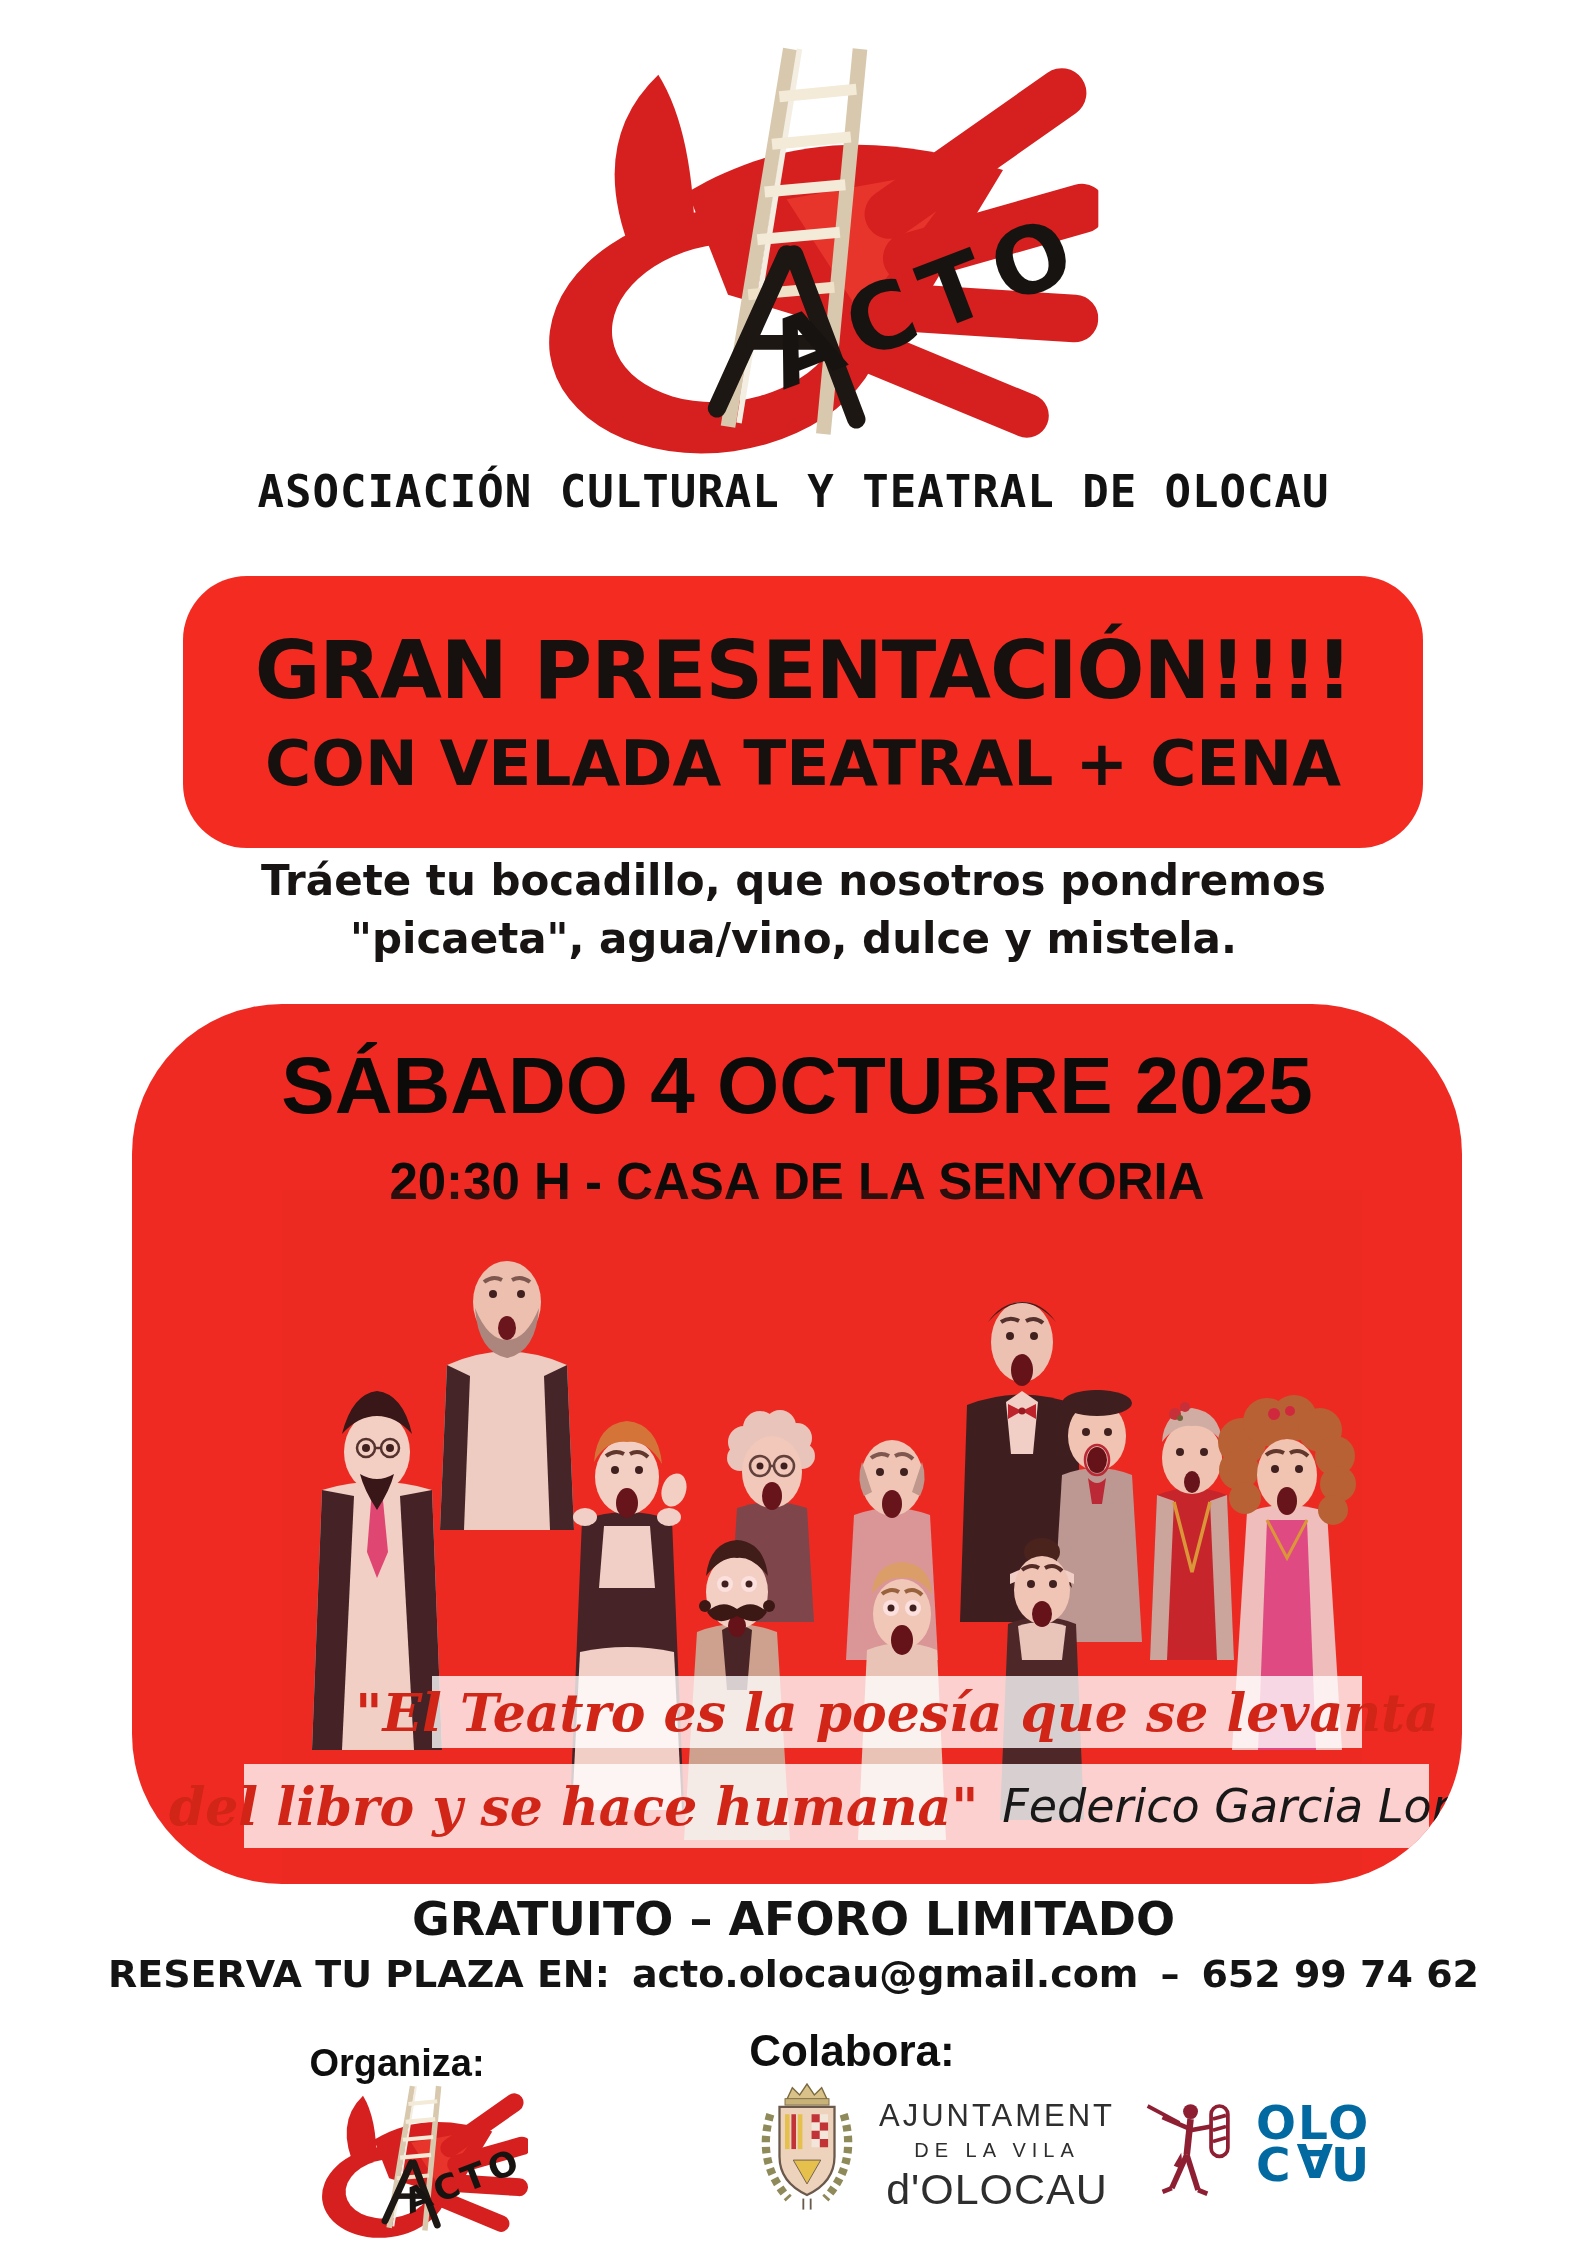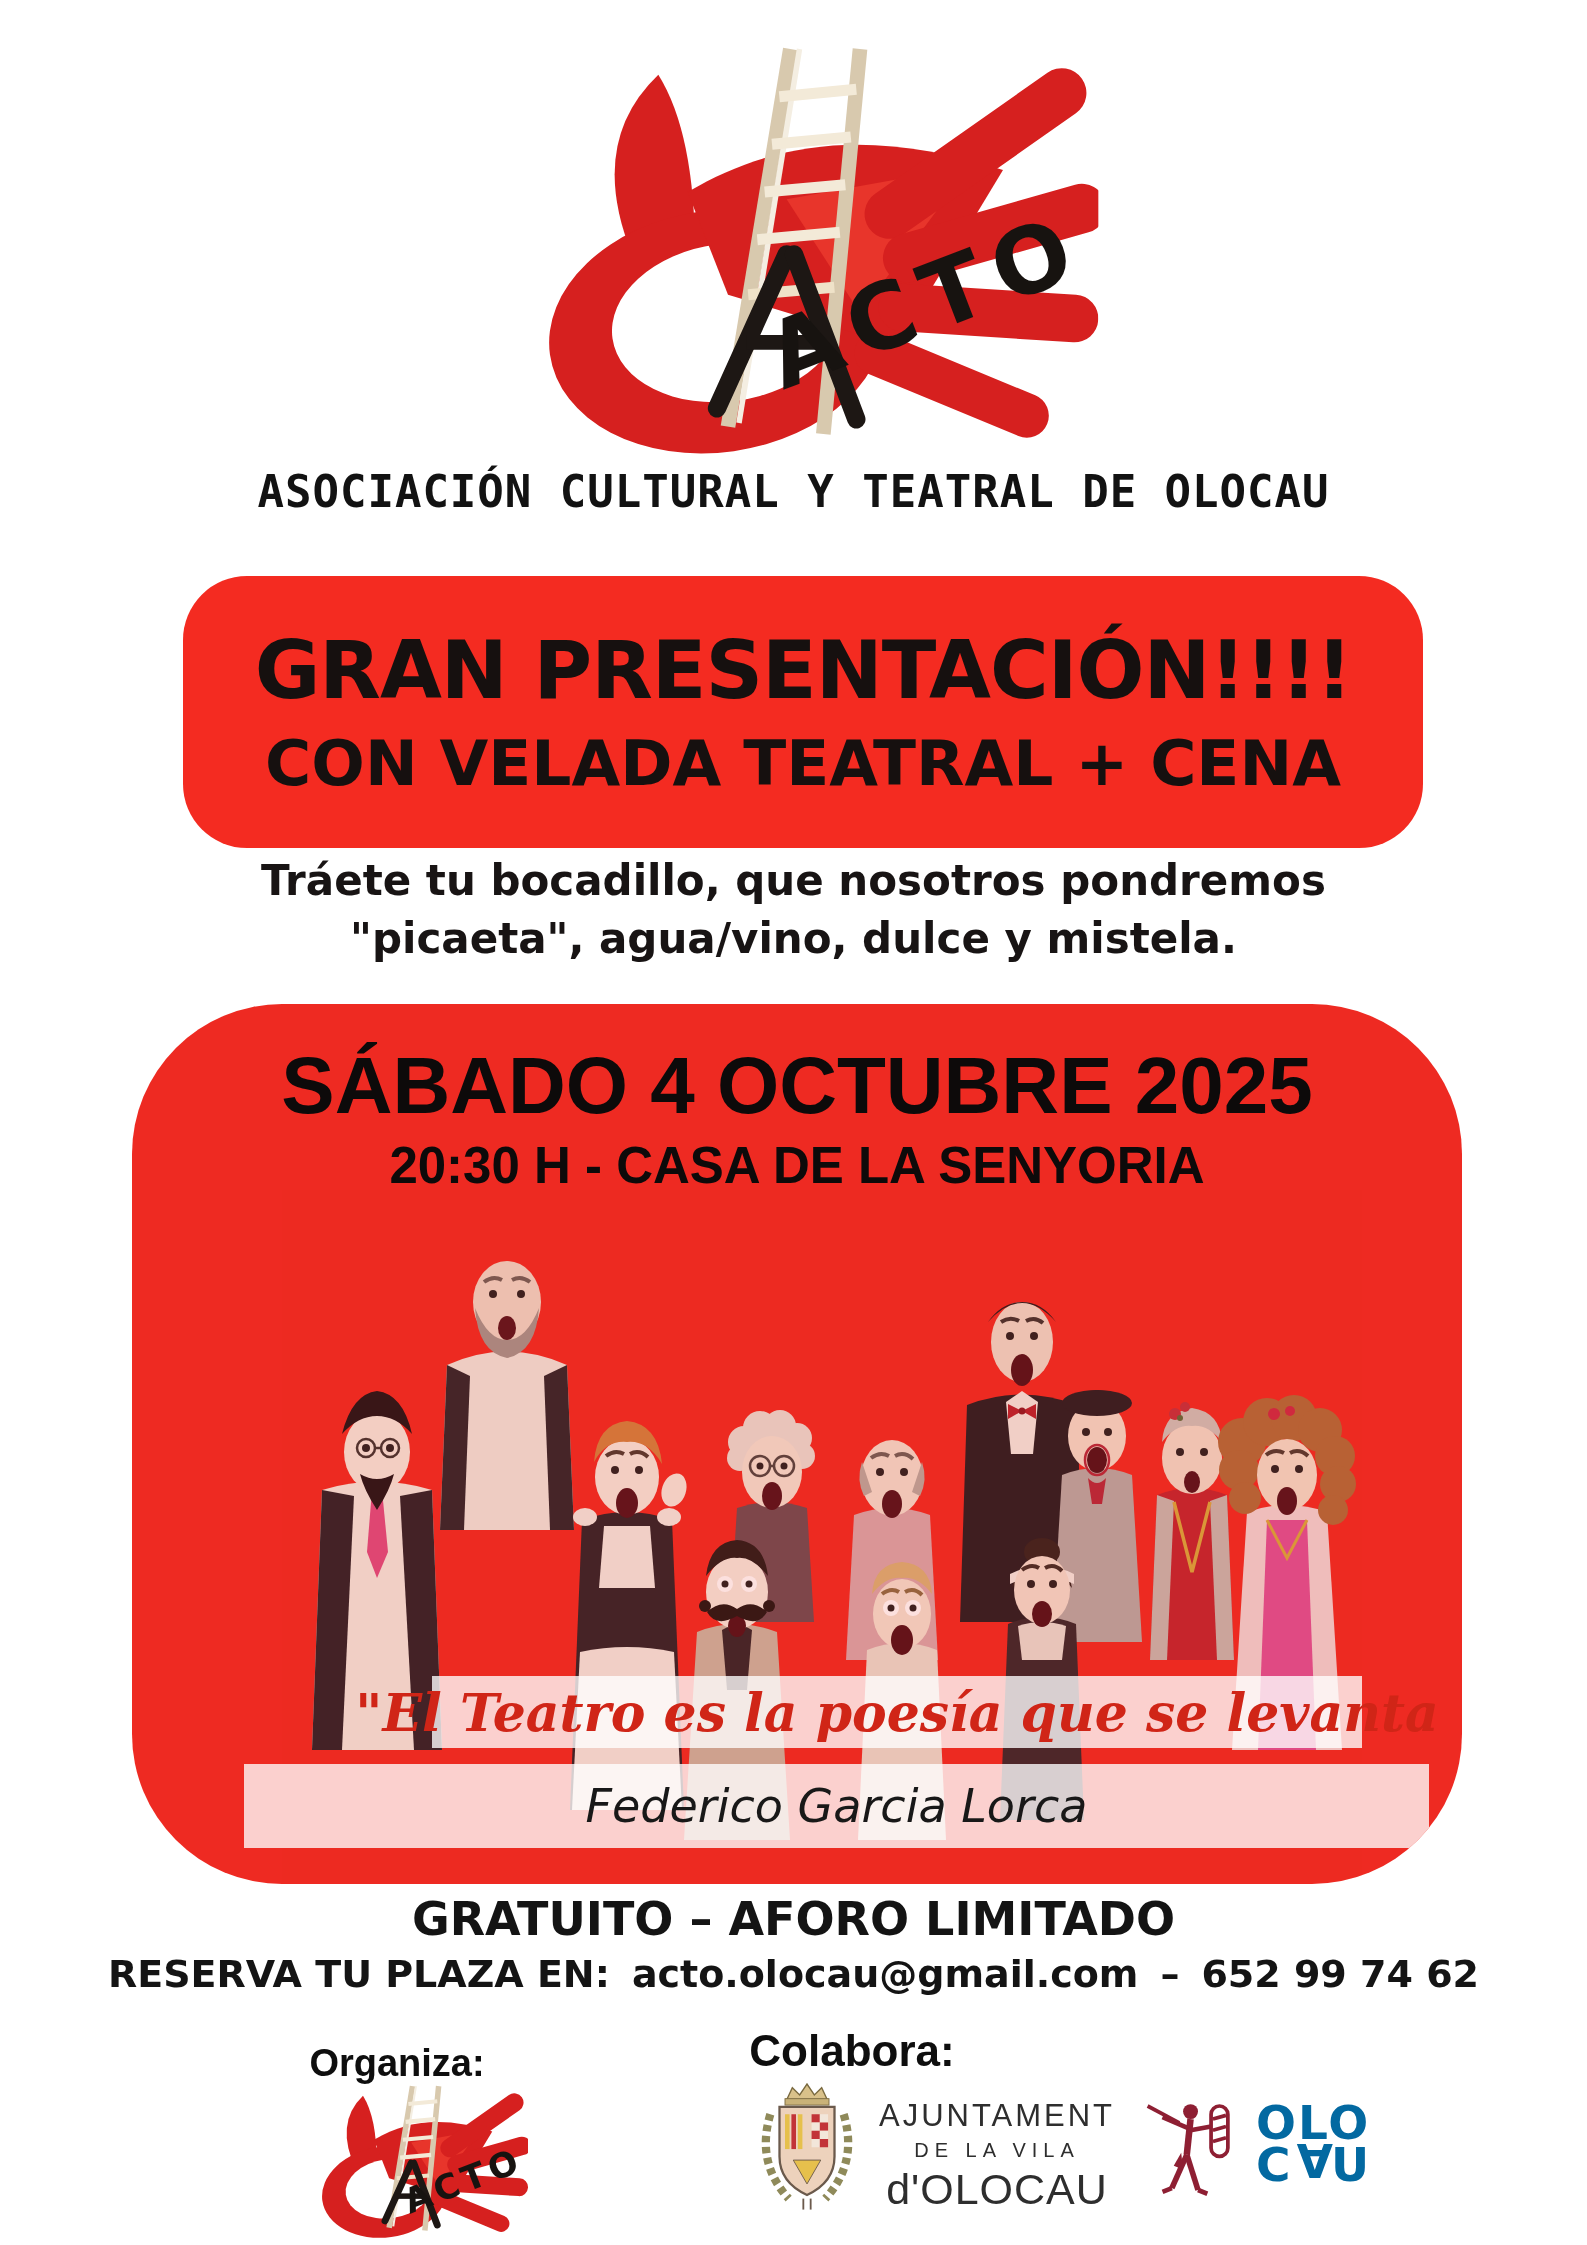--- a/index.html
+++ b/index.html
@@ -28,21 +28,21 @@
   
   .tagline{top:852px;font-family:"DejaVu Sans",sans-serif;font-weight:bold;
     font-size:42px;line-height:1.38;color:#181414;}
 
   
   .main-box{
     left:132px;top:1004px;width:1330px;height:880px;background:#ee2a22;
     border-radius:150px;overflow:hidden;
   }
   .event-date{margin-top:36px;text-align:center;font-weight:bold;font-size:80px;color:#0d0a0a;letter-spacing:0px;}
-  .event-time{margin-top:4px;text-align:center;font-weight:bold;font-size:51px;color:#0d0a0a;}
+  .event-time{margin-top:20px;text-align:center;font-weight:bold;font-size:51px;color:#0d0a0a;}
 
   .cast-svg{position:absolute;left:150px;top:186px;width:1080px;height:692px;}
 
   .quote-strip{
     position:absolute;background:rgba(255,255,255,0.78);
     display:flex;align-items:center;justify-content:center;gap:24px;white-space:nowrap;
   }
   .strip1{left:300px;top:672px;width:930px;height:72px;}
   .strip2{left:112px;top:760px;width:1185px;height:84px;}
   .quote-text{font-family:"DejaVu Serif",serif;font-style:italic;font-weight:bold;
@@ -311,20 +311,21 @@
         <ellipse cx="760" cy="424" rx="10" ry="13" fill="#4e0f18"></ellipse>
       </g>
 
       <rect x="0" y="0" width="1080" height="692" fill="#ec2d20" opacity="0.15"></rect>
     </svg>
 
     <div class="quote-strip strip1">
       <span class="quote-text">"El Teatro es la poesía que se levanta</span>
     </div>
     <div class="quote-strip strip2">
+      <span class="quote-text">del libro y se hace humana"</span>
       <span class="quote-author">Federico Garcia Lorca</span>
     </div>
   </div>
 
   <div class="abs center gratuito">GRATUITO – AFORO LIMITADO</div>
 
   <div class="abs center reserva">
     <span>RESERVA TU PLAZA EN:</span>
     <span>acto.olocau@gmail.com</span>
     <span>–</span>

